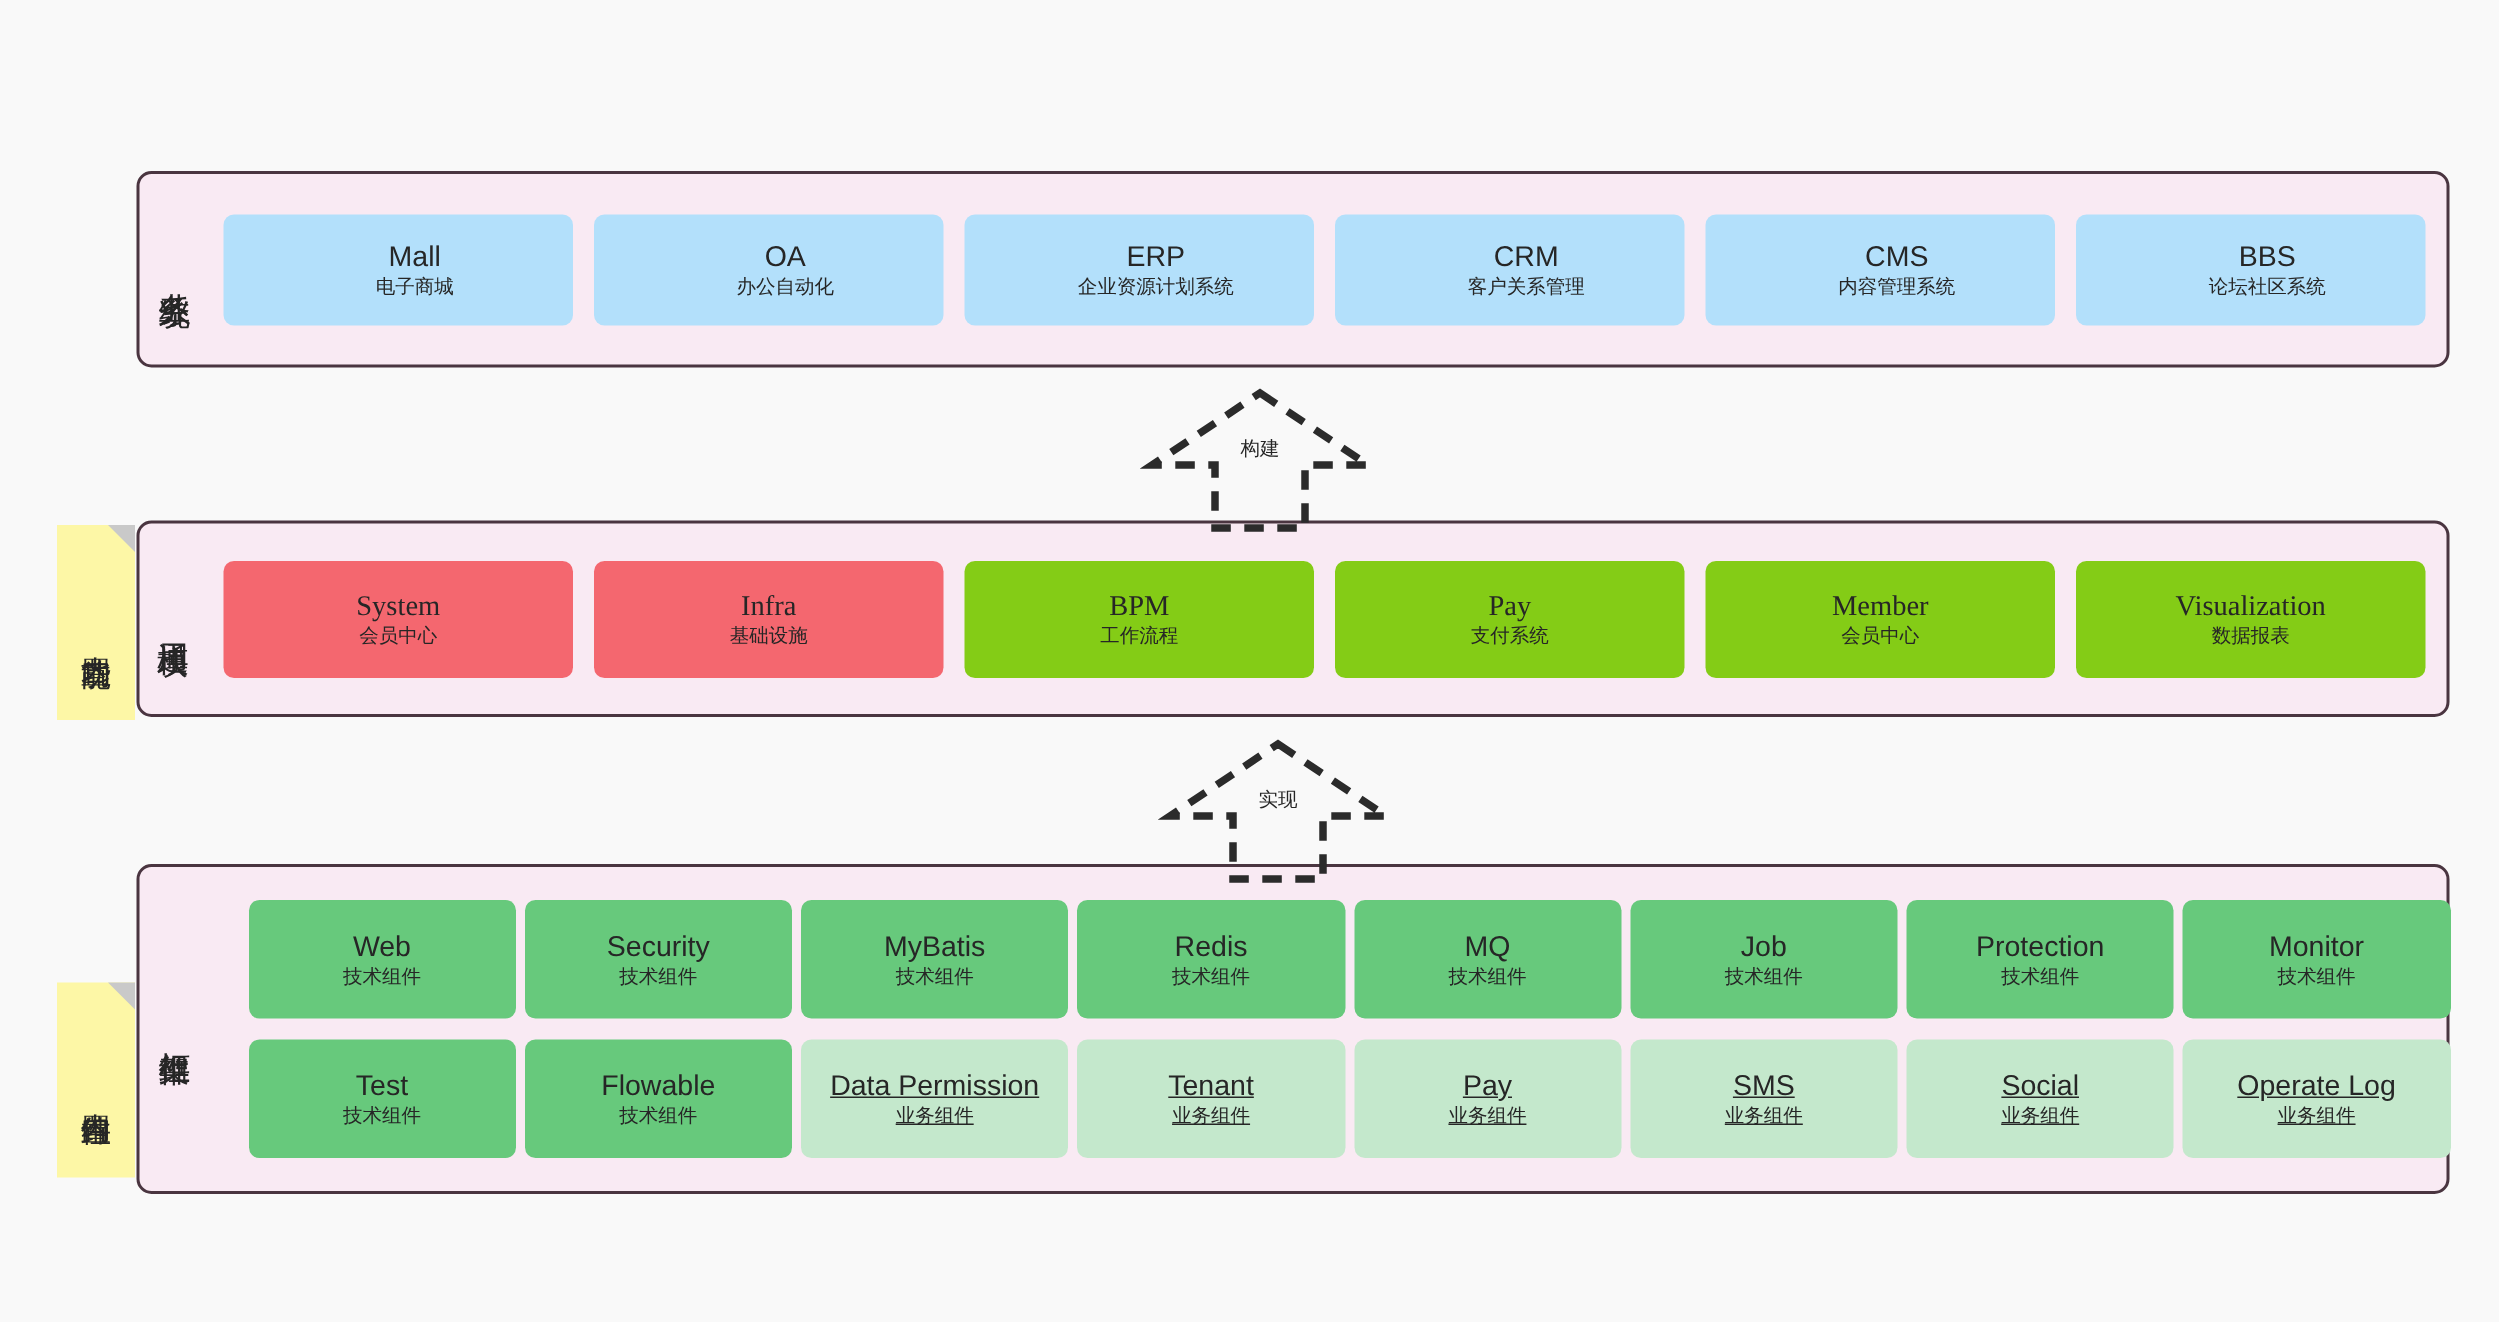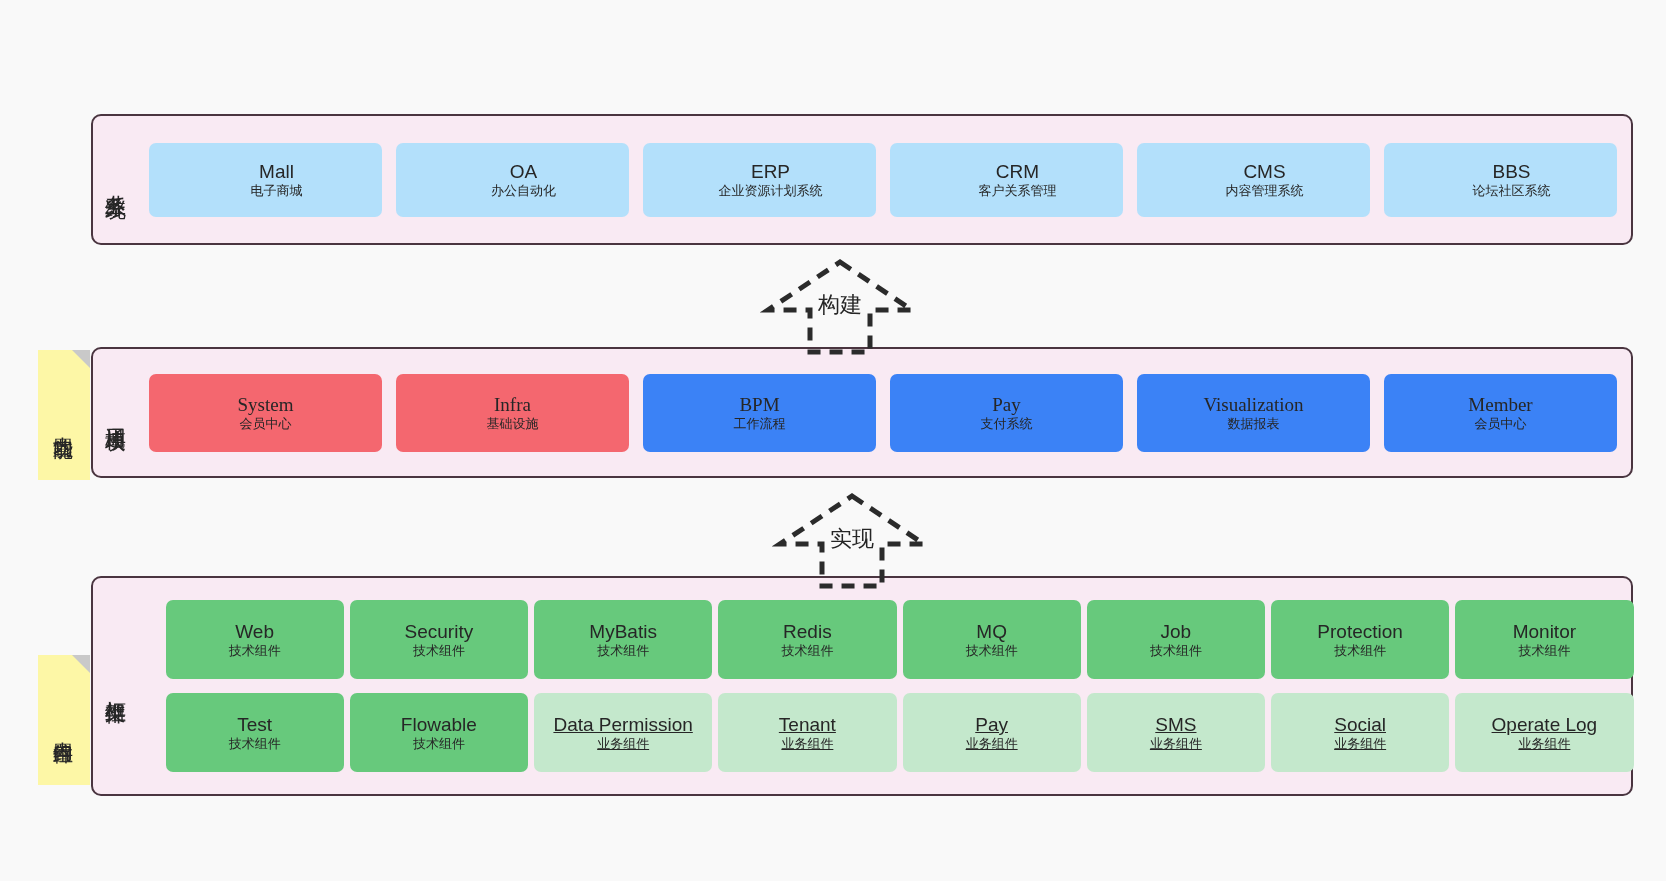--- a/index.html
+++ b/index.html
@@ -80,21 +80,21 @@
     line-height: 1.22;
     color: #262626;
     box-sizing: border-box;
     padding: 4px 6px;
   }
   .box .en { font-size: 19px; }
   .box .cn { font-size: 13px; }
 
   .box.blue        { background: #b3e0fb; }
   .box.red         { background: #f4676f; }
-  .box.pink        { background: #3b82f6; }
+  .box.pink        { background: #84cc16; }
   .box.green       { background: #67c97c; }
   .box.lightgreen  { background: #c4e8cc; text-decoration: underline; }
 
   
   #layer-business {
     left: 91px;  top: 114px;  width: 1542px; height: 131px;
   }
   #layer-business .box { height: 74px; padding-left: 28px; }
 
   #layer-common {
@@ -142,21 +142,21 @@
     width: 160px;
     height: 98px;
     z-index: 3;
   }
   .arrow svg { display: block; }
   .arrow-label {
     position: absolute;
     left: 50%;
     transform: translateX(-50%);
     top: 32px;
-    font-size: 22px;
+    font-size: 13px;
     color: #262626;
     white-space: nowrap;
     background: transparent;
   }
   #arrow-build  { left: 760px; top: 258px; }
   #arrow-impl   { left: 772px; top: 492px; }
 </style>
 </head>
 <body>
 
@@ -216,26 +216,26 @@
       </div>
       <div class="box pink">
         <span class="en">BPM</span>
         <span class="cn">工作流程</span>
       </div>
       <div class="box pink">
         <span class="en">Pay</span>
         <span class="cn">支付系统</span>
       </div>
       <div class="box pink">
+        <span class="en">Member</span>
+        <span class="cn">会员中心</span>
+      </div>
+      <div class="box pink">
         <span class="en">Visualization</span>
         <span class="cn">数据报表</span>
-      </div>
-      <div class="box pink">
-        <span class="en">Member</span>
-        <span class="cn">会员中心</span>
       </div>
     </div>
   </div>
 
   <div class="arrow" id="arrow-impl">
     <svg width="160" height="98" viewBox="0 0 160 98" fill="none" xmlns="http://www.w3.org/2000/svg">
       <path d="M80 4 L152 52 L110 52 L110 94 L50 94 L50 52 L8 52 Z" stroke="#2b2b2b" stroke-width="5" stroke-dasharray="13 9" stroke-linejoin="miter" fill="none"></path>
     </svg>
     <span class="arrow-label">实现</span>
   </div>

